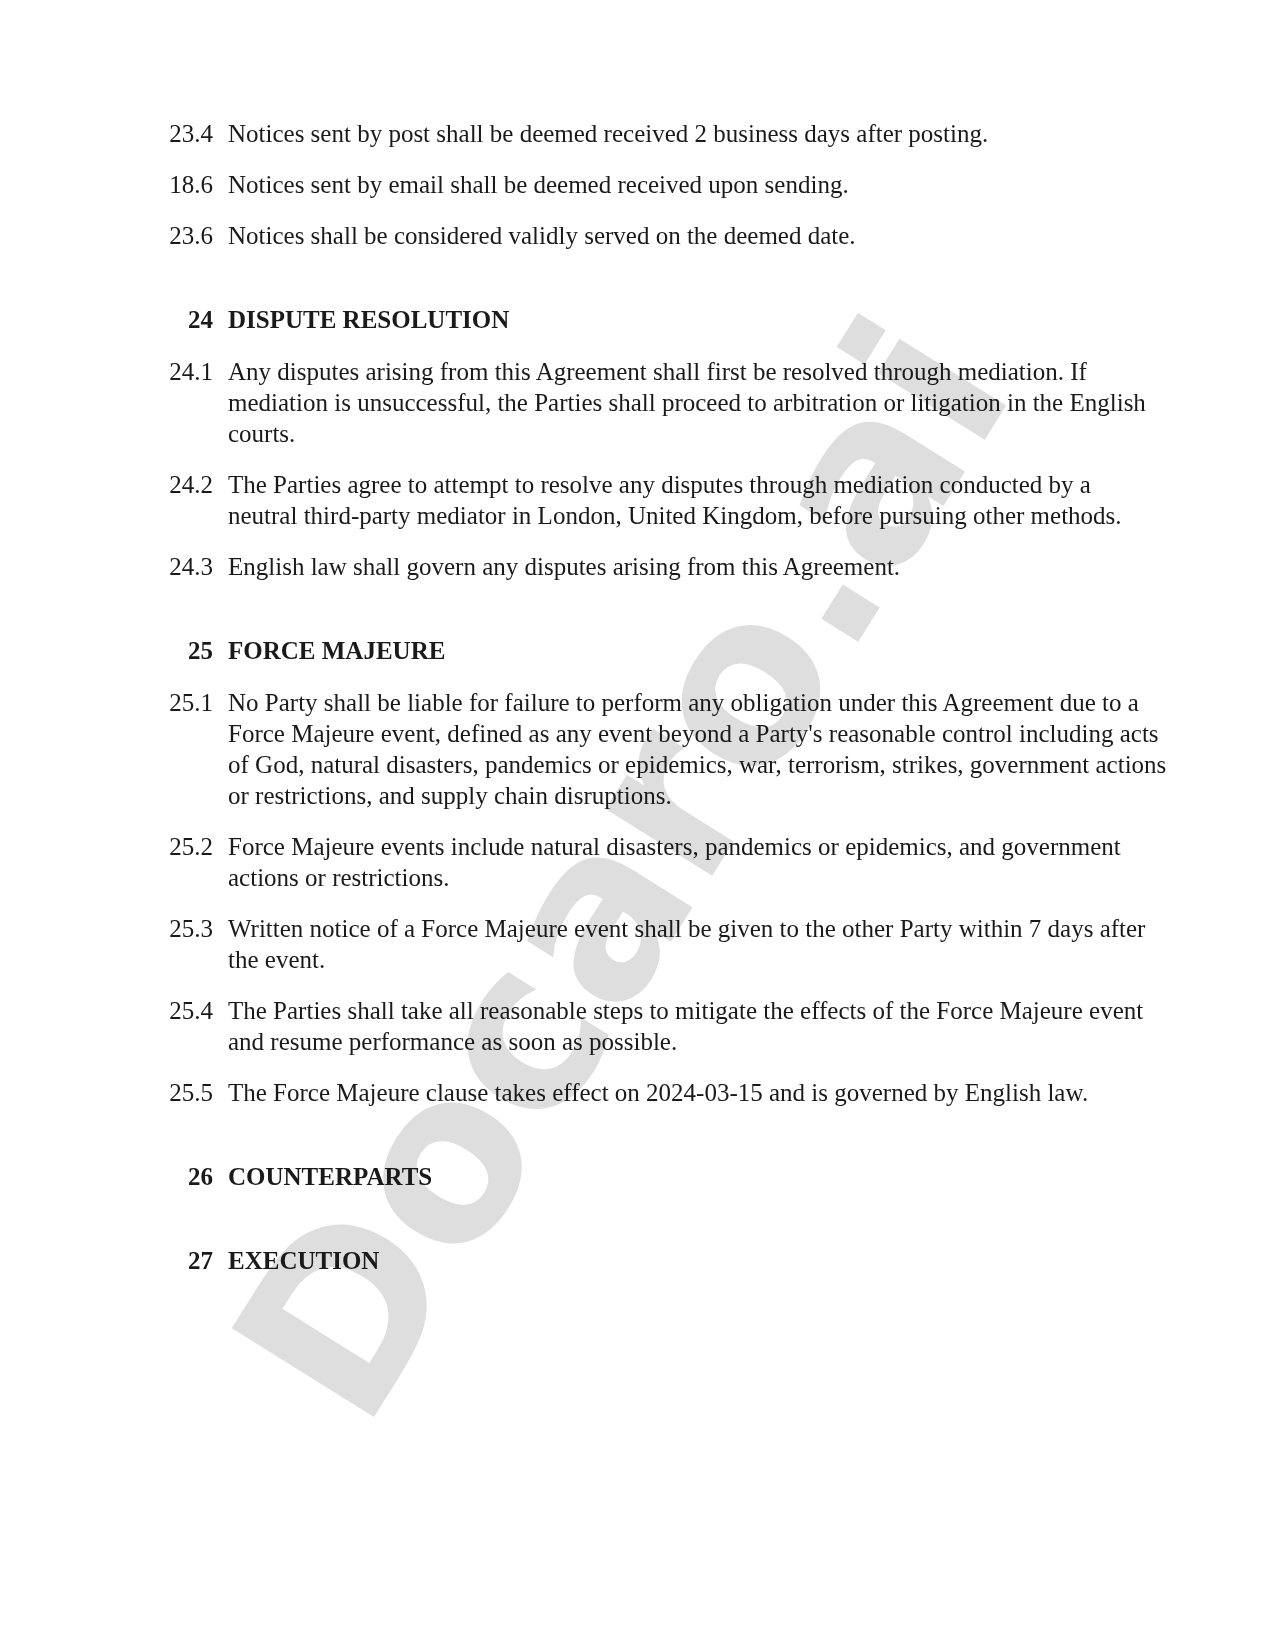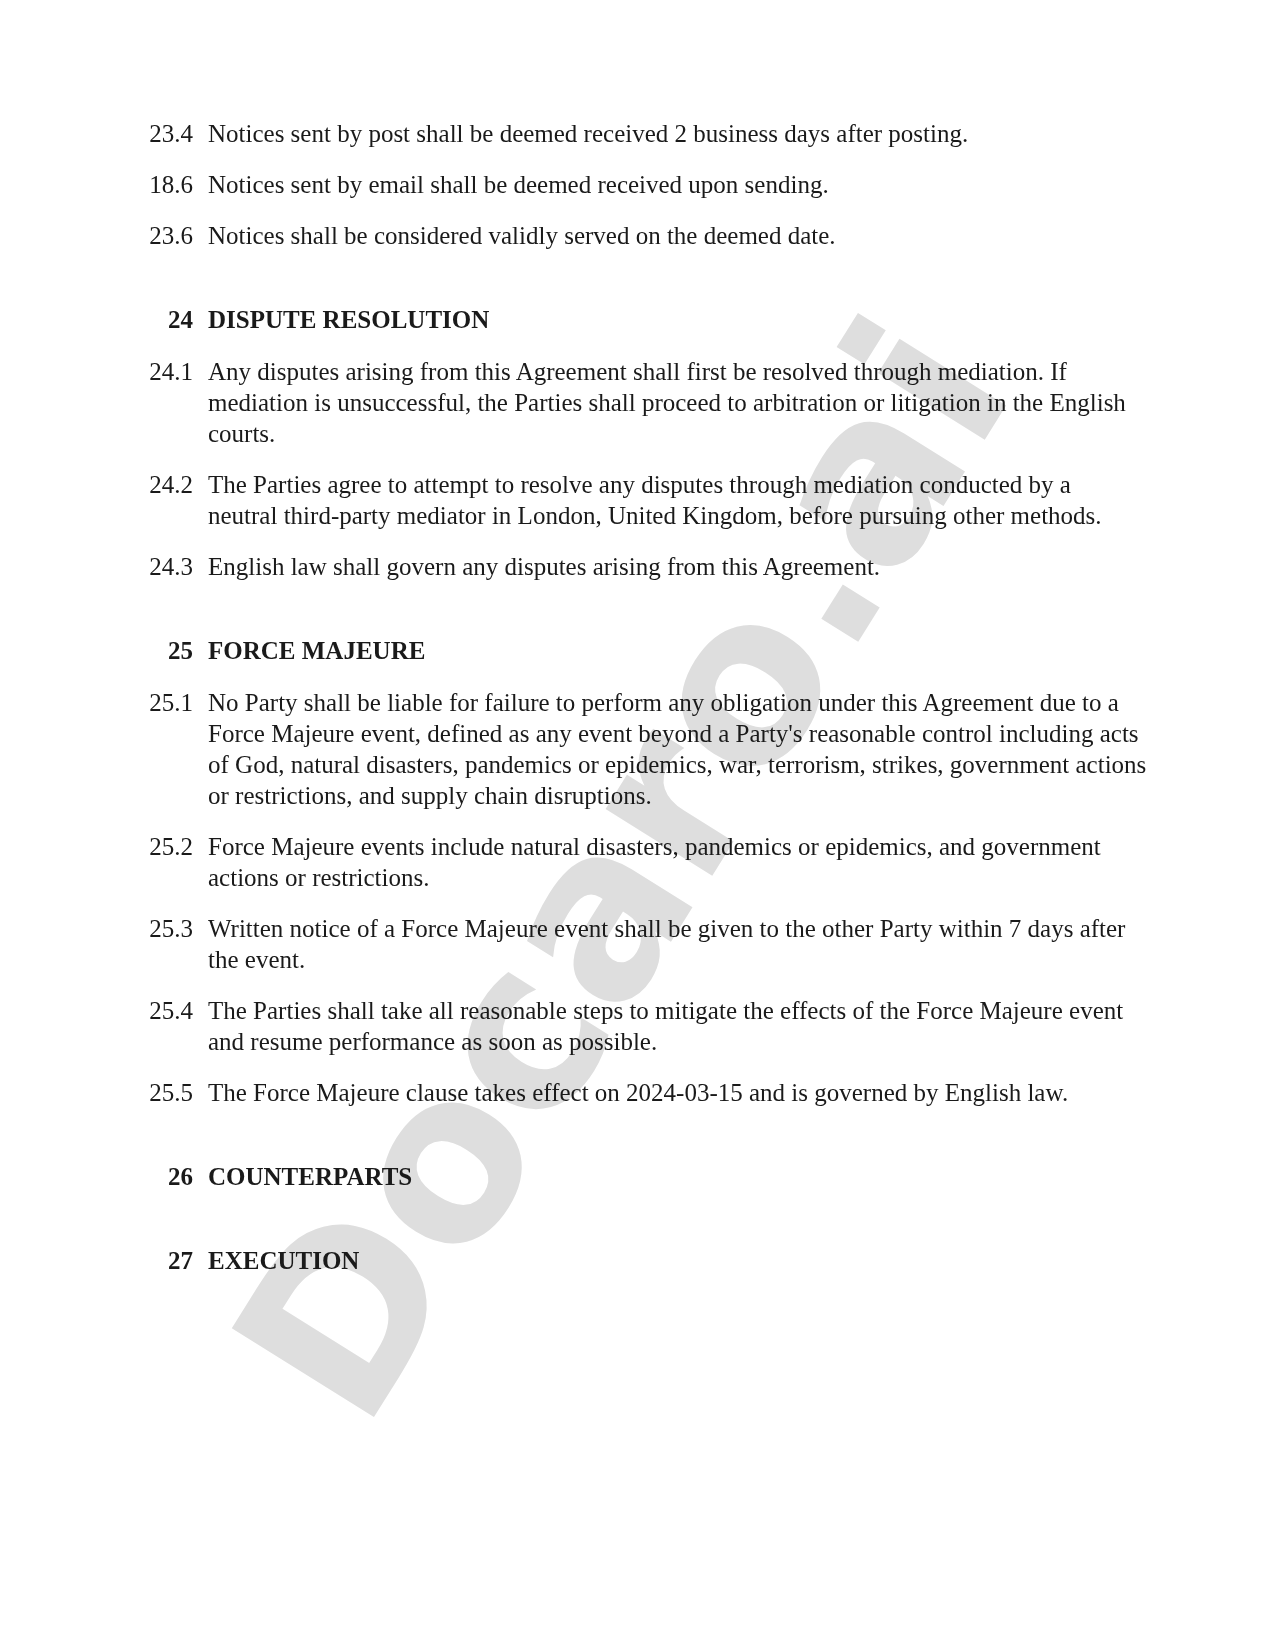--- a/index.html
+++ b/index.html
@@ -49,21 +49,21 @@
     line-height: 31px;
   }
   .heading .num, .heading .txt { font-weight: bold; }
   section { margin: 0; }
 </style>
 </head>
 <body>
 
 <div class="page">
   <div class="watermark" style="color: rgb(222, 222, 222);">Docaro.ai</div>
-  <main class="doc" id="doc" style="color: rgb(26, 26, 26);">
+  <main class="doc" id="doc" style="color: rgb(26, 26, 26); margin-left: 20px;">
   <section class="section">
 
   <p class="clause row">
     <span class="num">23.4</span>
     <span class="txt">Notices sent by post shall be deemed received 2 business days after posting.</span>
   </p>
 
   <p class="clause row">
     <span class="num">18.6</span>
     <span class="txt">Notices sent by email shall be deemed received upon sending.</span>

